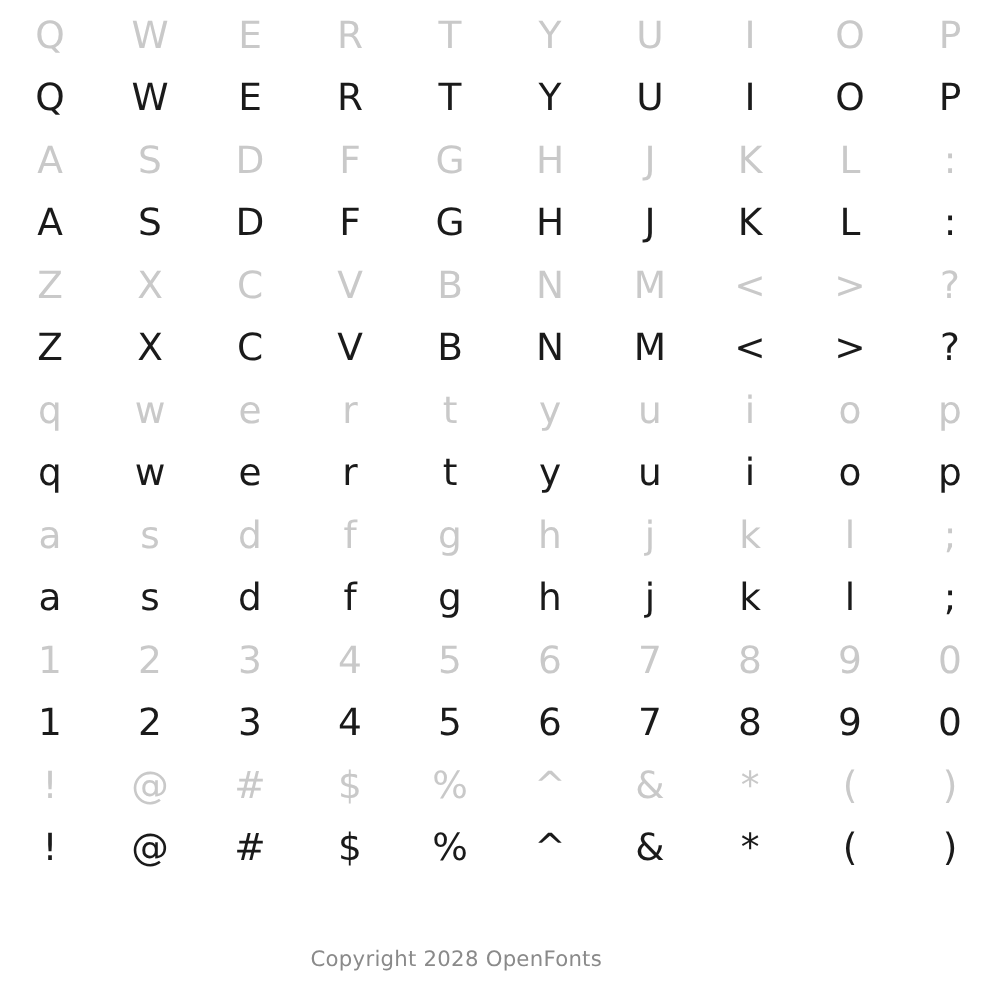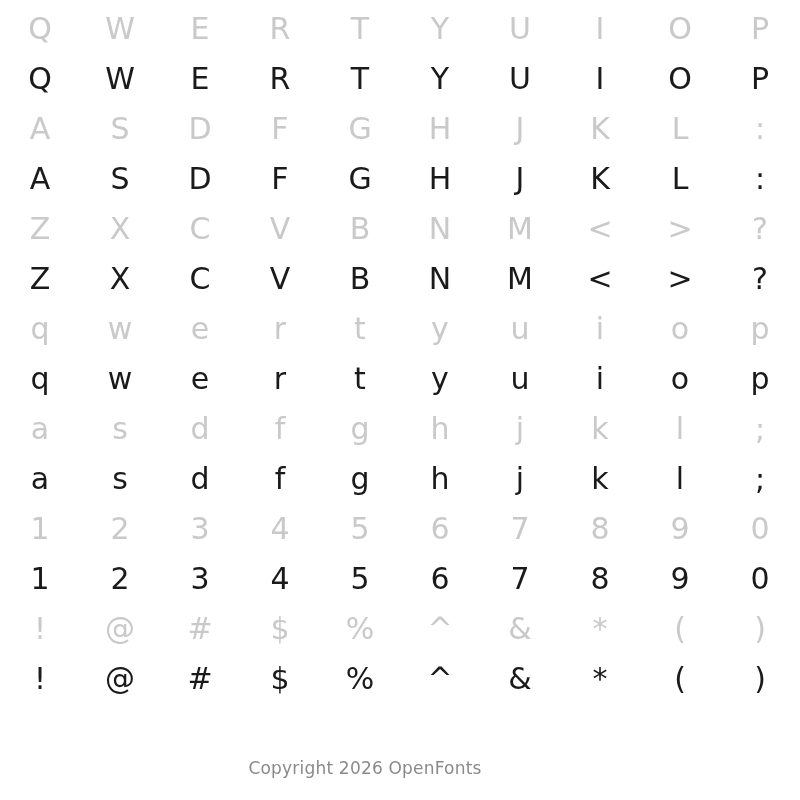--- a/index.html
+++ b/index.html
@@ -229,14 +229,14 @@
         <div class="cell">#</div>
         <div class="cell">$</div>
         <div class="cell">%</div>
         <div class="cell">^</div>
         <div class="cell">&amp;</div>
         <div class="cell">*</div>
         <div class="cell">(</div>
         <div class="cell">)</div>
       </div>
     </div>
-  <div class="footer">Copyright 2026 OpenFonts</div>
+  <div class="footer">Copyright 2028 OpenFonts</div>
 </div>
 
 </body></html>

